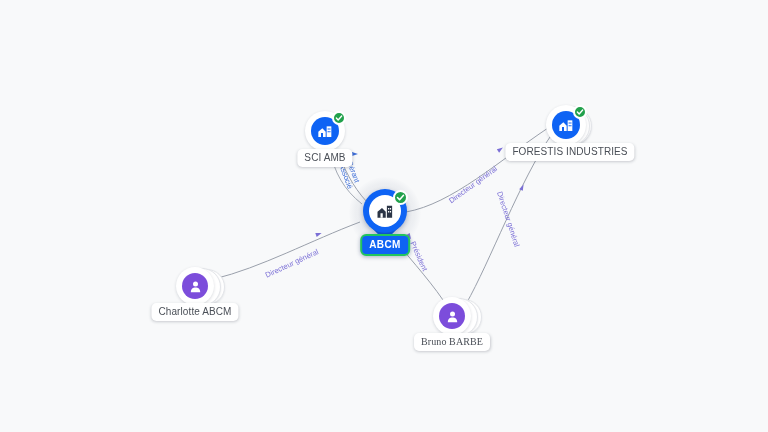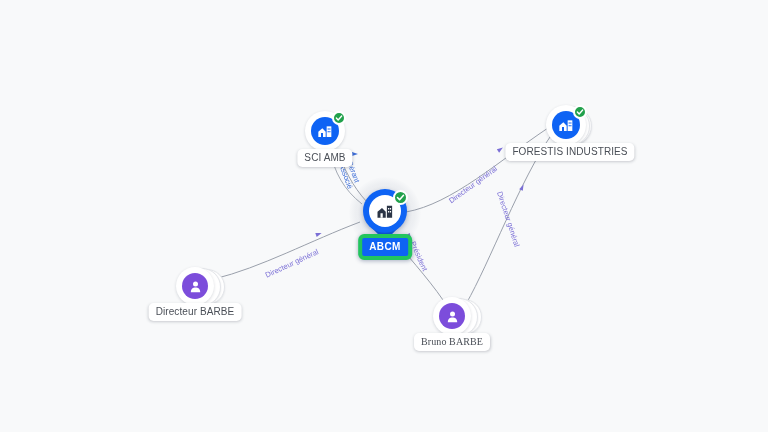--- a/index.html
+++ b/index.html
@@ -106,21 +106,21 @@
   .chip-plain {
     background: #ffffff;
     color: #4a4f57;
     box-shadow: 0 1px 3px rgba(30,40,60,.22);
   }
   .chip-focus {
     background: #0e63f4;
     color: #ffffff;
     font-weight: bold;
     letter-spacing: .4px;
-    border: 4px solid #22c55e;
+    border: 2px solid #22c55e;
     box-shadow: 0 1px 4px rgba(20,40,90,.35);
     border-radius: 6px;
   }
   
   .edge-label {
     position: absolute;
     white-space: nowrap;
     font-size: 7.5px;
     line-height: 8px;
     color: #7b6fd6;
@@ -249,21 +249,21 @@
     <div class="stack" style="left:-6px; top:-17px; width:34px; height:34px;"></div>
     <div class="stack" style="left:-12px; top:-18px; width:36px; height:36px;"></div>
     <div class="disc" style="left:-19px; top:-19px; width:38px; height:38px;">
       <div class="glyph-circle" style="width:26px; height:26px; background:#7c4ddb;">
         <svg width="15" height="15" viewBox="0 0 24 24">
           <circle cx="12" cy="8" r="4" fill="#ffffff"></circle>
           <path d="M4.5 21 C 4.5 15.8 8 13.6 12 13.6 C 16 13.6 19.5 15.8 19.5 21 Z" fill="#ffffff"></path>
         </svg>
       </div>
     </div>
-    <div class="chip chip-plain" style="left:0px; top:17px;">Directeur BARBE</div>
+    <div class="chip chip-plain" style="left:0px; top:17px;">Charlotte ABCM</div>
   </div>
 
   <div class="node" style="left:452px; top:316px;">
     <div class="stack" style="left:-6px; top:-17px; width:34px; height:34px;"></div>
     <div class="stack" style="left:-12px; top:-18px; width:36px; height:36px;"></div>
     <div class="disc" style="left:-19px; top:-19px; width:38px; height:38px;">
       <div class="glyph-circle" style="width:26px; height:26px; background:#7c4ddb;">
         <svg width="15" height="15" viewBox="0 0 24 24">
           <circle cx="12" cy="8" r="4" fill="#ffffff"></circle>
           <path d="M4.5 21 C 4.5 15.8 8 13.6 12 13.6 C 16 13.6 19.5 15.8 19.5 21 Z" fill="#ffffff"></path>

